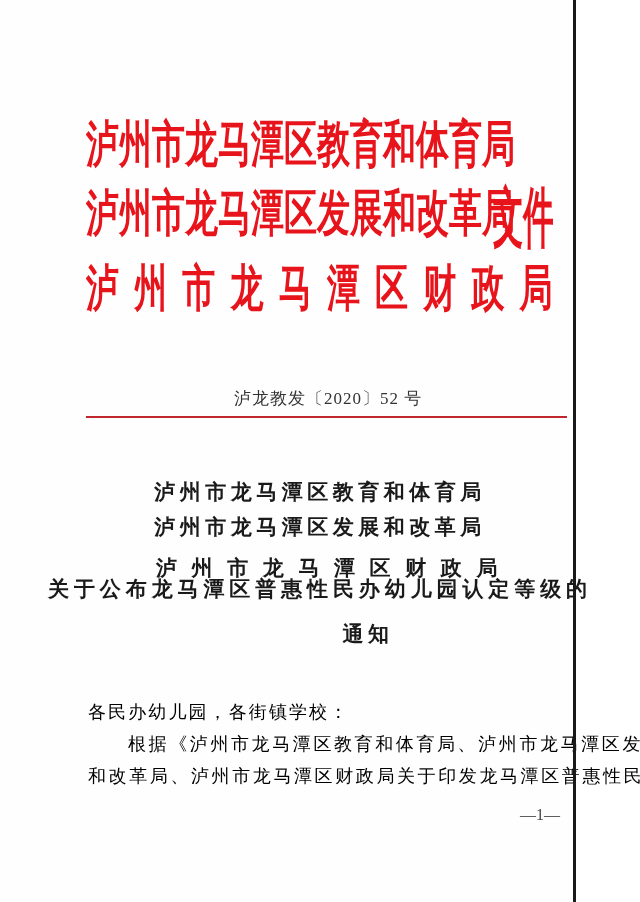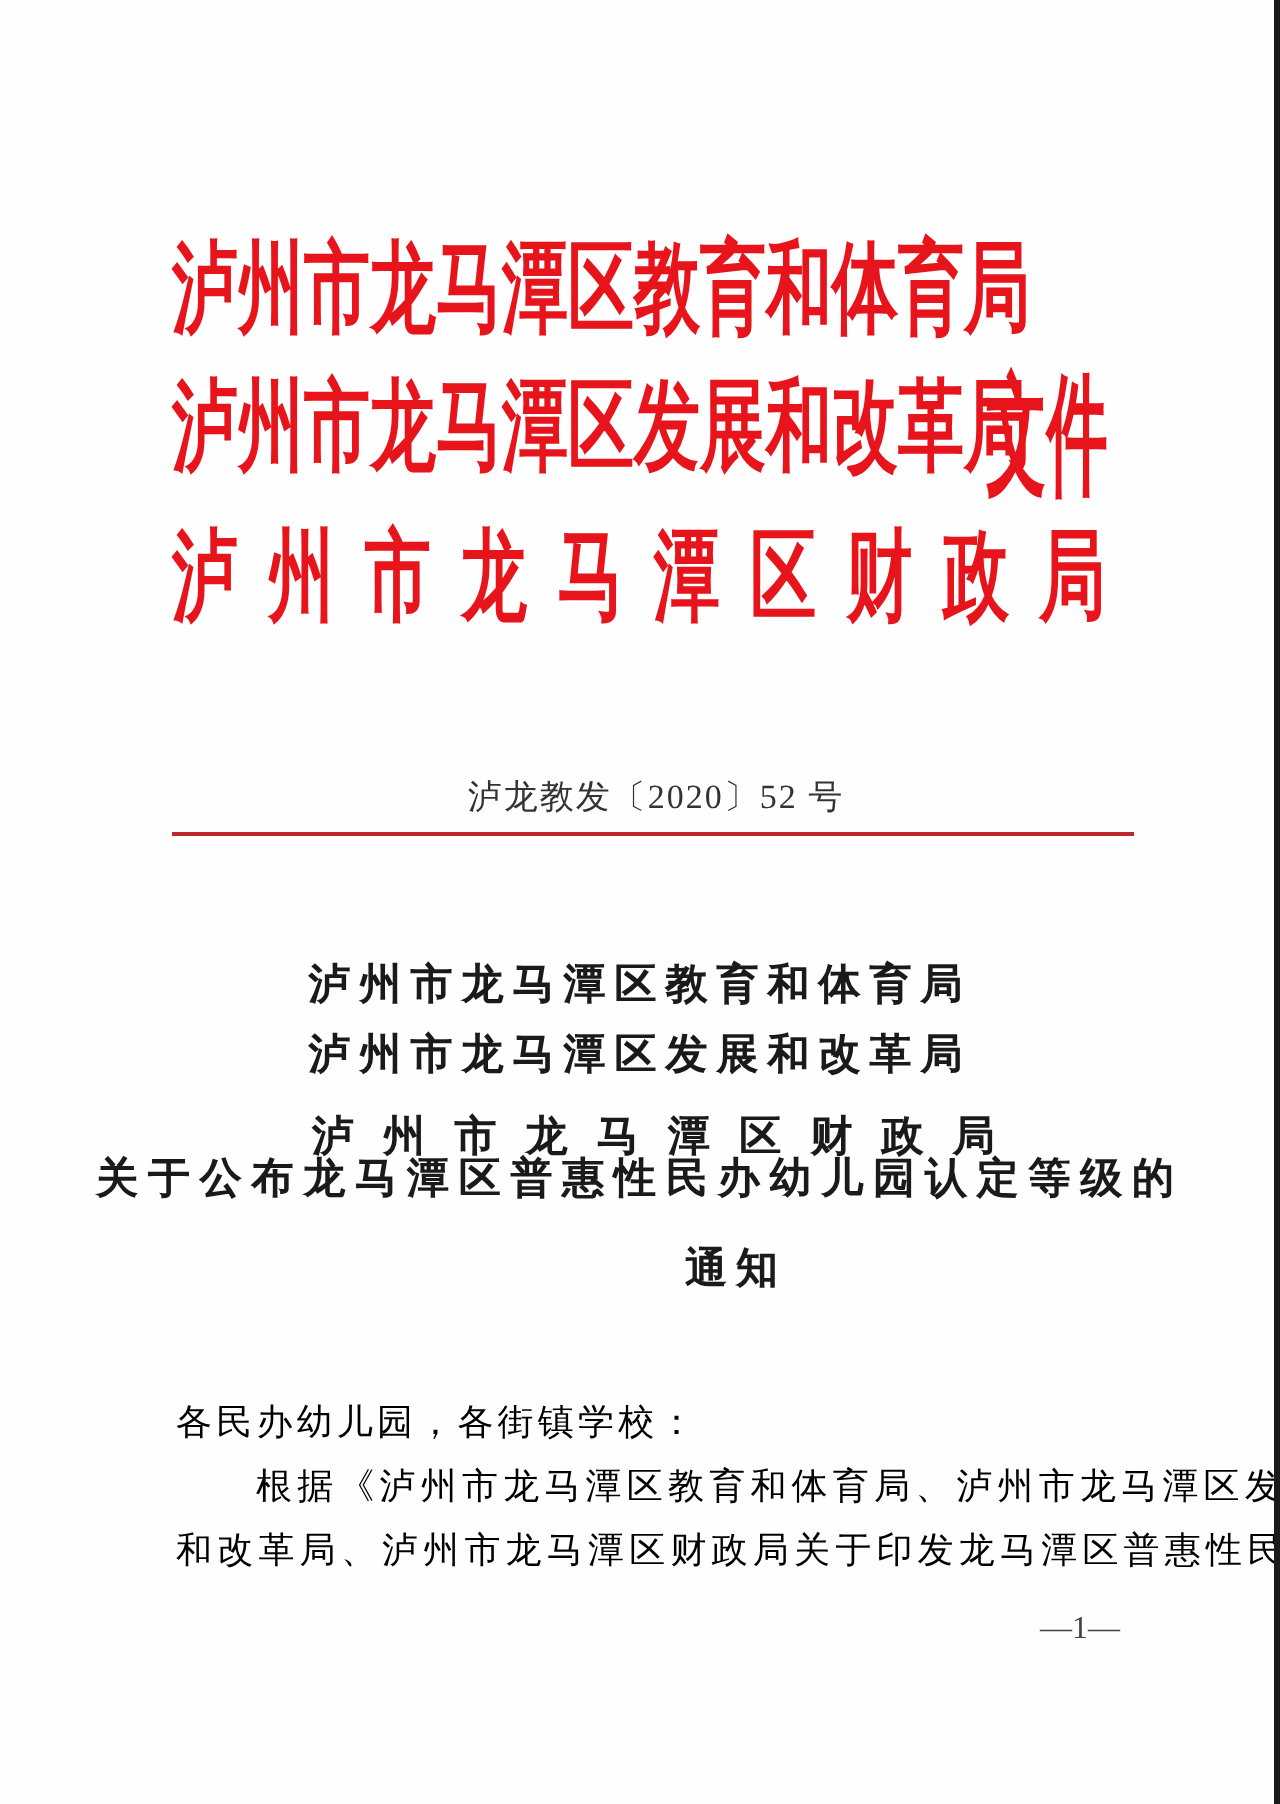--- a/index.html
+++ b/index.html
@@ -10,21 +10,21 @@
   body {
     width: 640px;
     height: 902px;
     position: relative;
     overflow: hidden;
     font-family: "DejaVu Serif", "Liberation Serif", serif;
   }
   .page {
     position: absolute;
     left: 0; top: 0;
-    width: 640px;
+    width: 576px;
     height: 902px;
     background: #fefefe;
   }
   .right-edge {
     position: absolute;
     right: 0;
     top: 0;
     width: 3px;
     height: 902px;
     background: #1a1a1a;

